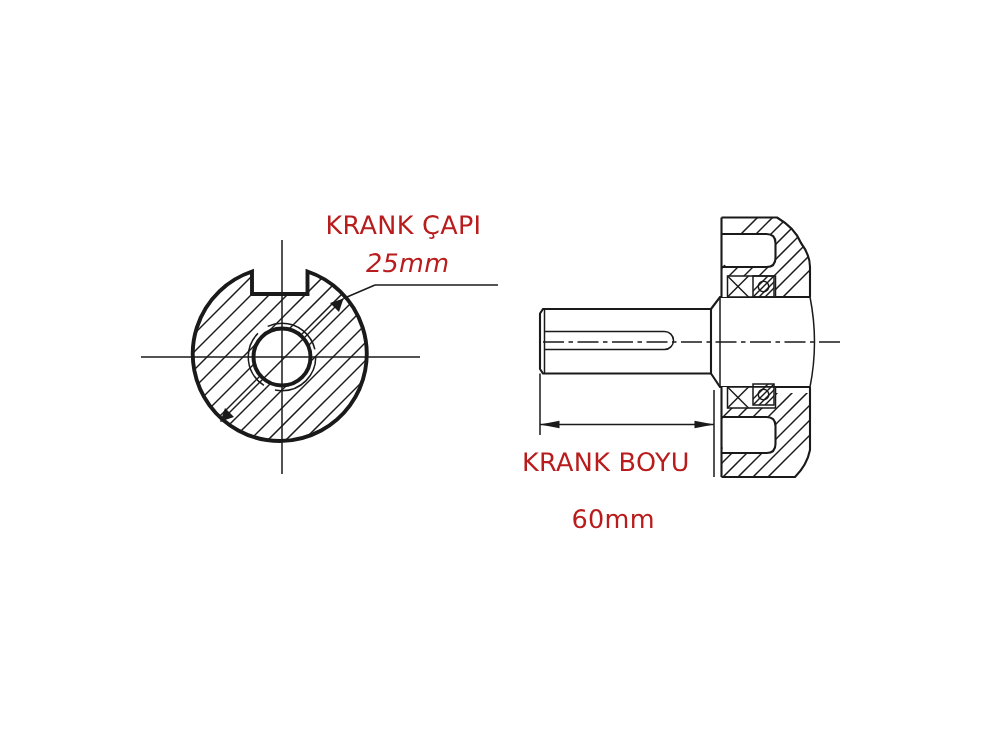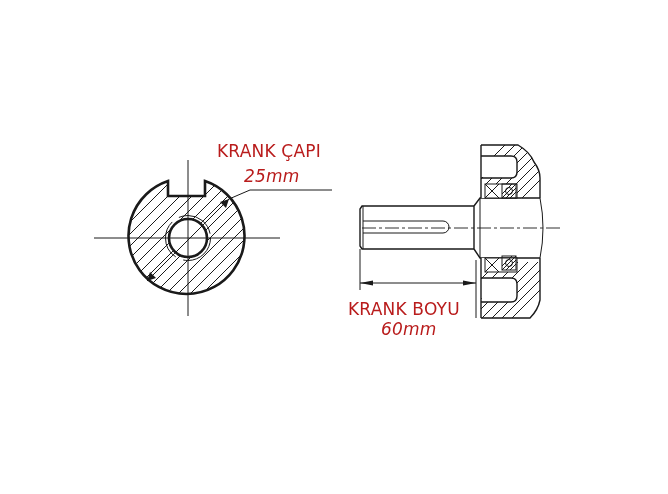--- a/index.html
+++ b/index.html
@@ -138,13 +138,13 @@
     <line x1="476" y1="260" x2="476" y2="318" class="thin"></line>
     <line x1="360" y1="283" x2="476" y2="283" class="thin"></line>
     <polygon points="360,283 373,280.5 373,285.5" fill="#1a1a1a"></polygon>
     <polygon points="476,283 463,280.5 463,285.5" fill="#1a1a1a"></polygon>
   </g>
 </svg>
 
 <div class="lbl" style="left:217px; top:141px;">KRANK ÇAPI</div>
 <div class="lbl" style="left:244px; top:166px;font-style:italic;">25mm</div>
 <div class="lbl" style="left:348px; top:299px;">KRANK BOYU</div>
-<div class="lbl" style="left:381px; top:319px;font-style:italic;">60mm</div>
+<div class="lbl" style="left:381px; top:337px;">60mm</div>
 
 </body></html>

